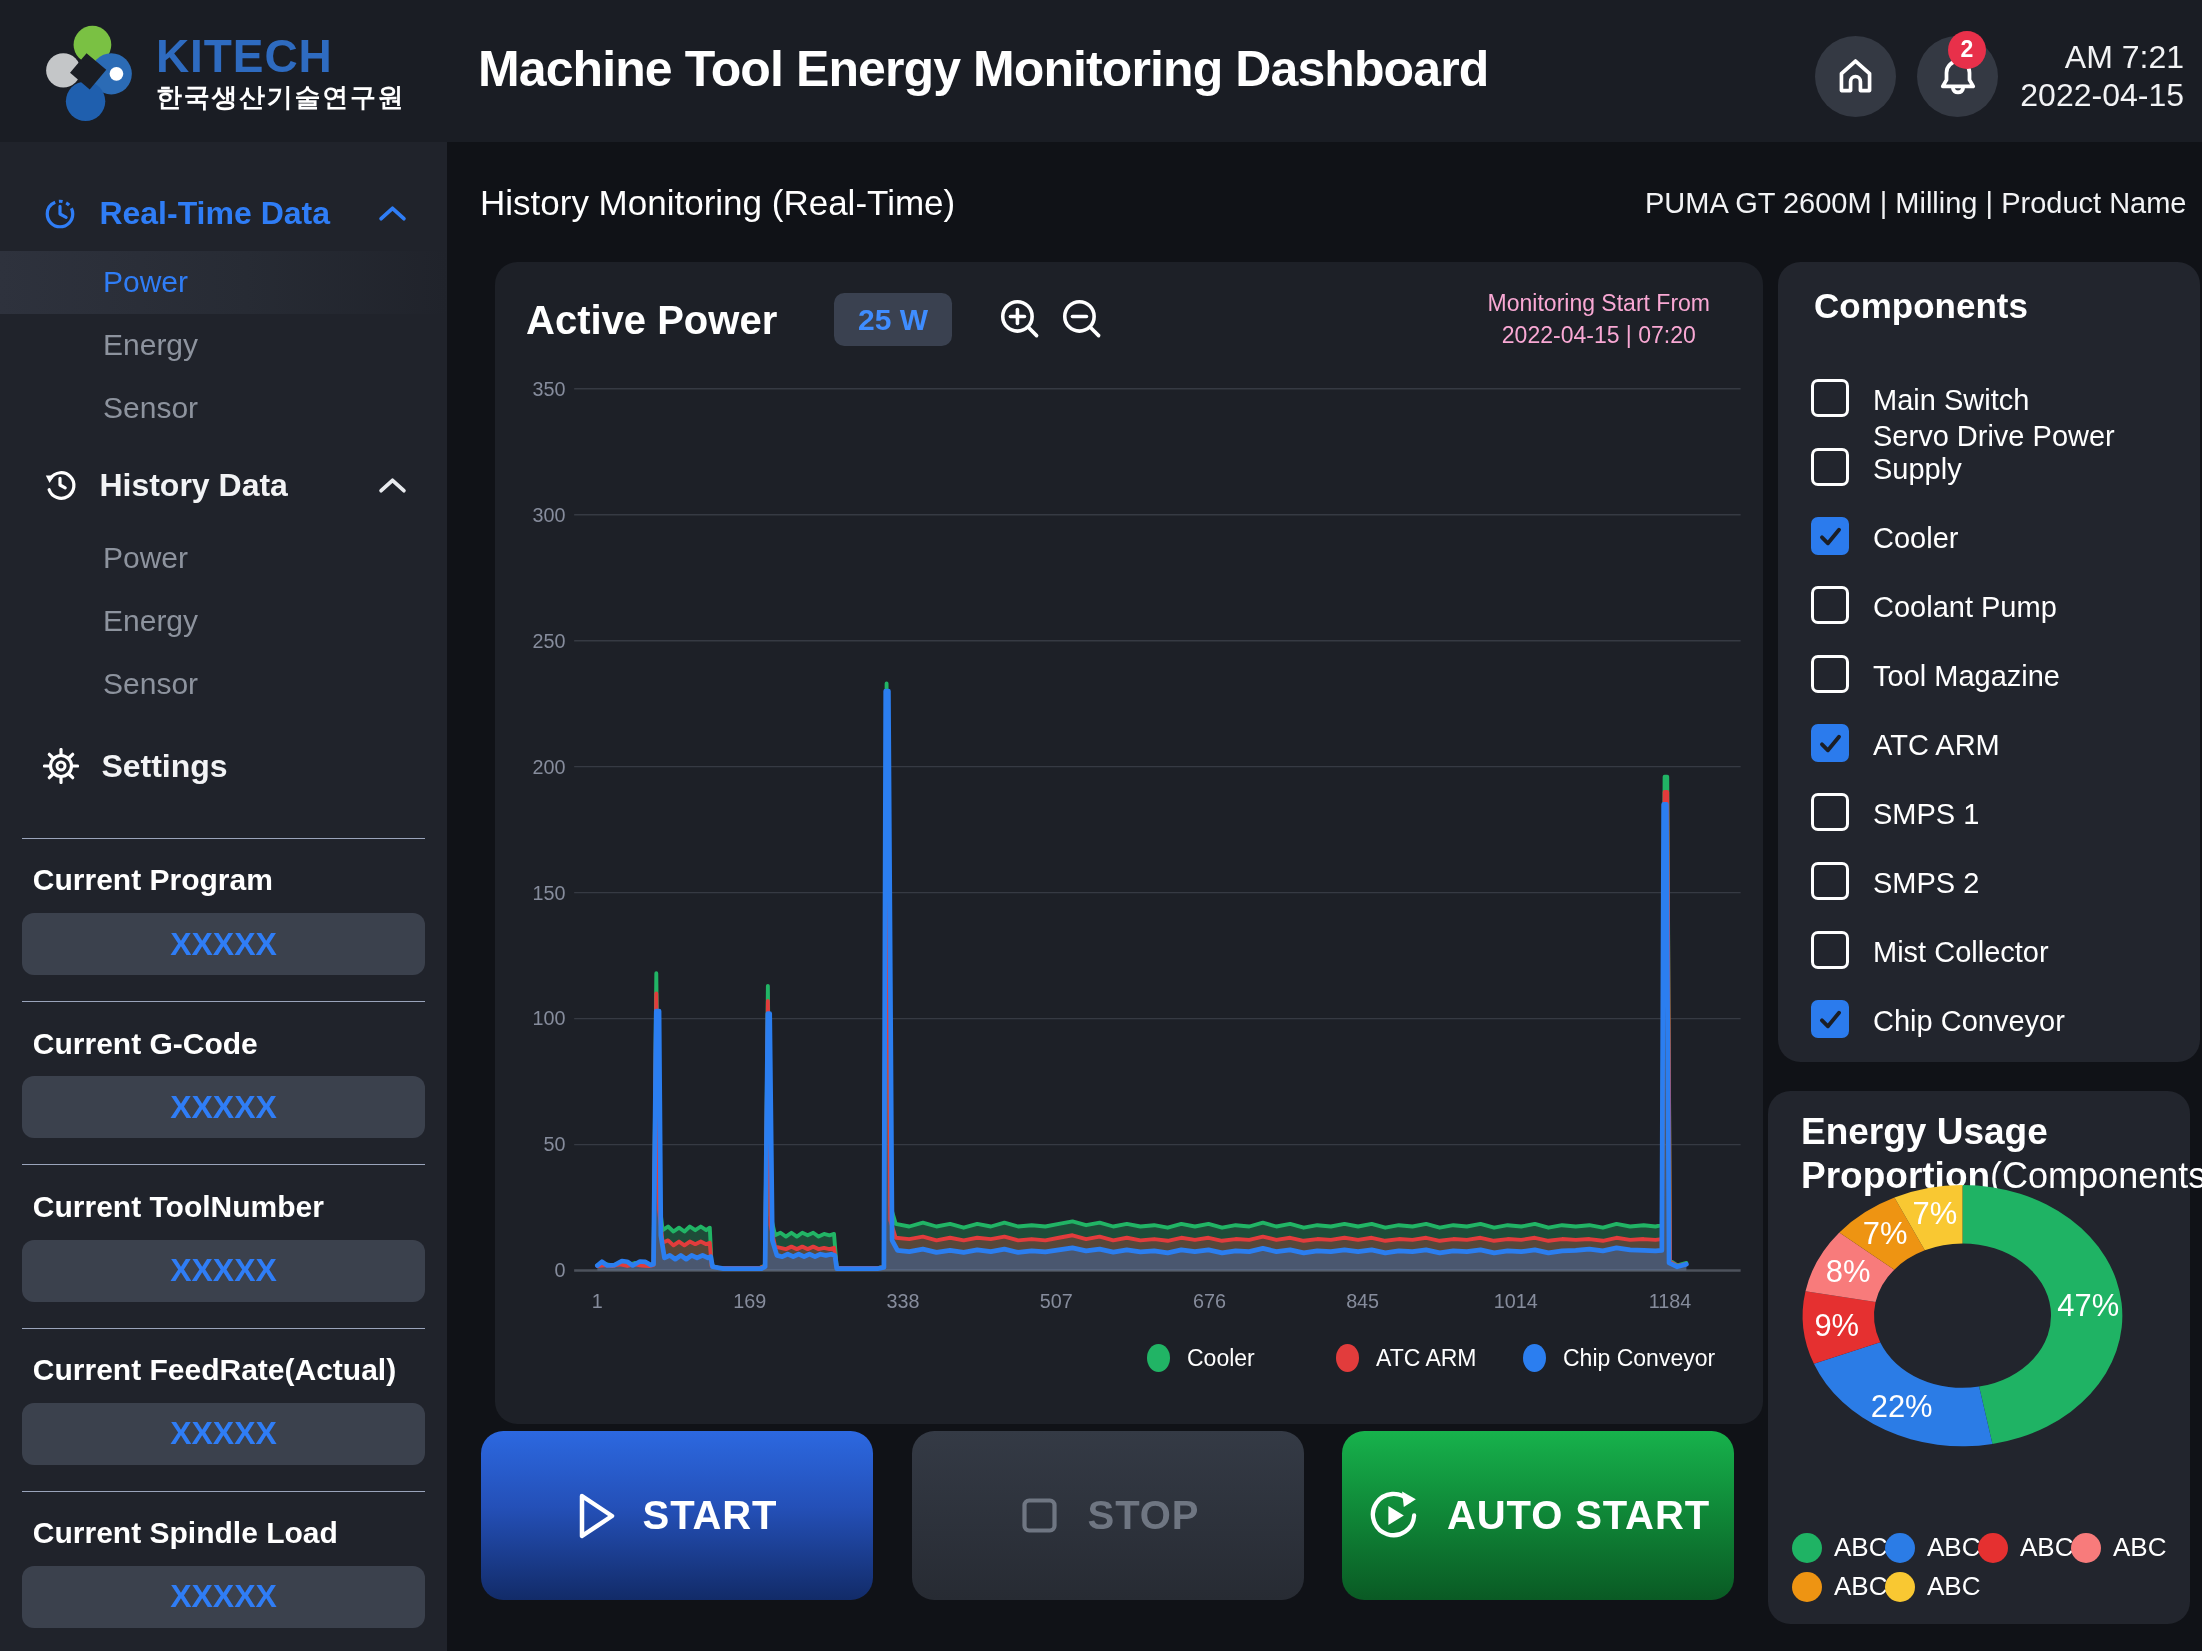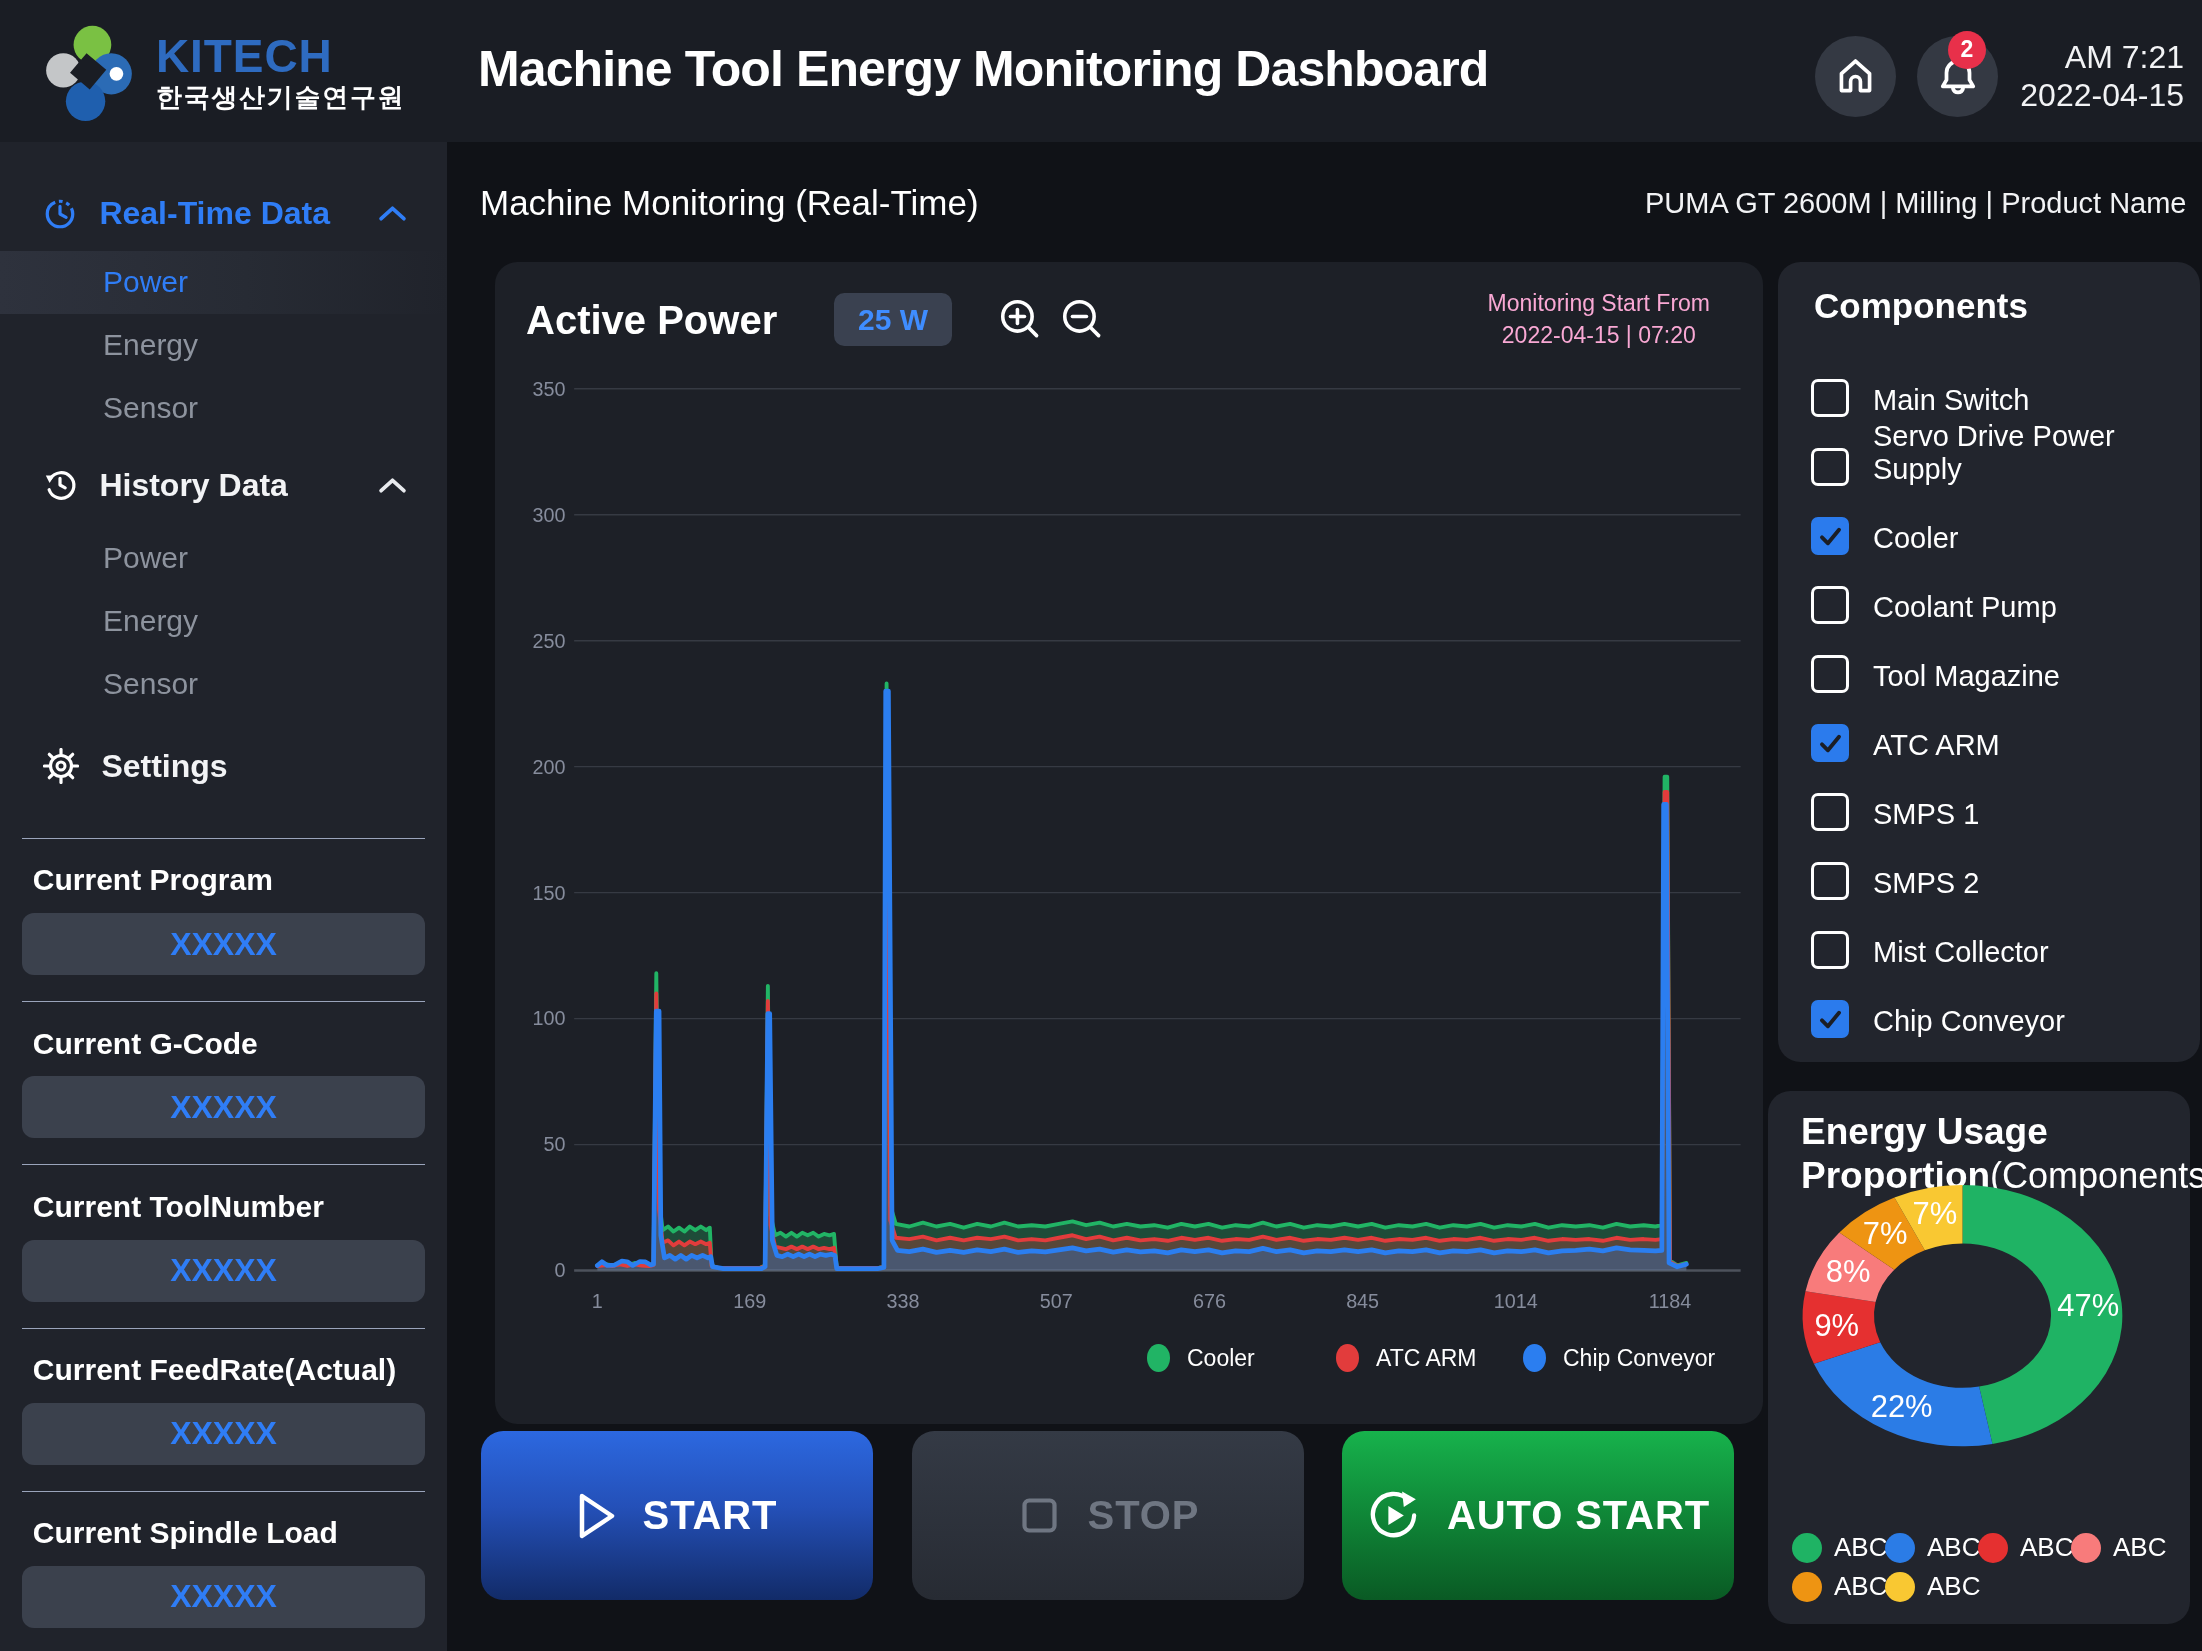--- a/index.html
+++ b/index.html
@@ -196,21 +196,21 @@
       </div>
       <div class="field">
         <hr>
         <div class="flabel">Current Spindle Load</div>
         <div class="fbox">XXXXX</div>
       </div>
     </div>
 </div>
 
 <div id="main">
-  <div id="mm-title">Machine Monitoring (Real-Time)</div>
+  <div id="mm-title">History Monitoring (Real-Time)</div>
   <div id="machine-info">PUMA GT 2600M  |  Milling  |  Product Name</div>
 
   <div class="panel" id="chart-panel">
     <div id="cp-title">Active Power</div>
     <div id="cp-badge">25 W</div>
     <div class="zoombtn" id="zoom-in">
       <svg width="46" height="46" viewBox="0 0 36 36">
         <circle cx="16" cy="16" r="11.5" fill="none" stroke="#fff" stroke-width="2.8"></circle>
         <line x1="24.5" y1="24.5" x2="31" y2="31" stroke="#fff" stroke-width="2.8" stroke-linecap="round"></line>
         <line x1="10.5" y1="16" x2="21.5" y2="16" stroke="#fff" stroke-width="2.8" stroke-linecap="round"></line>

